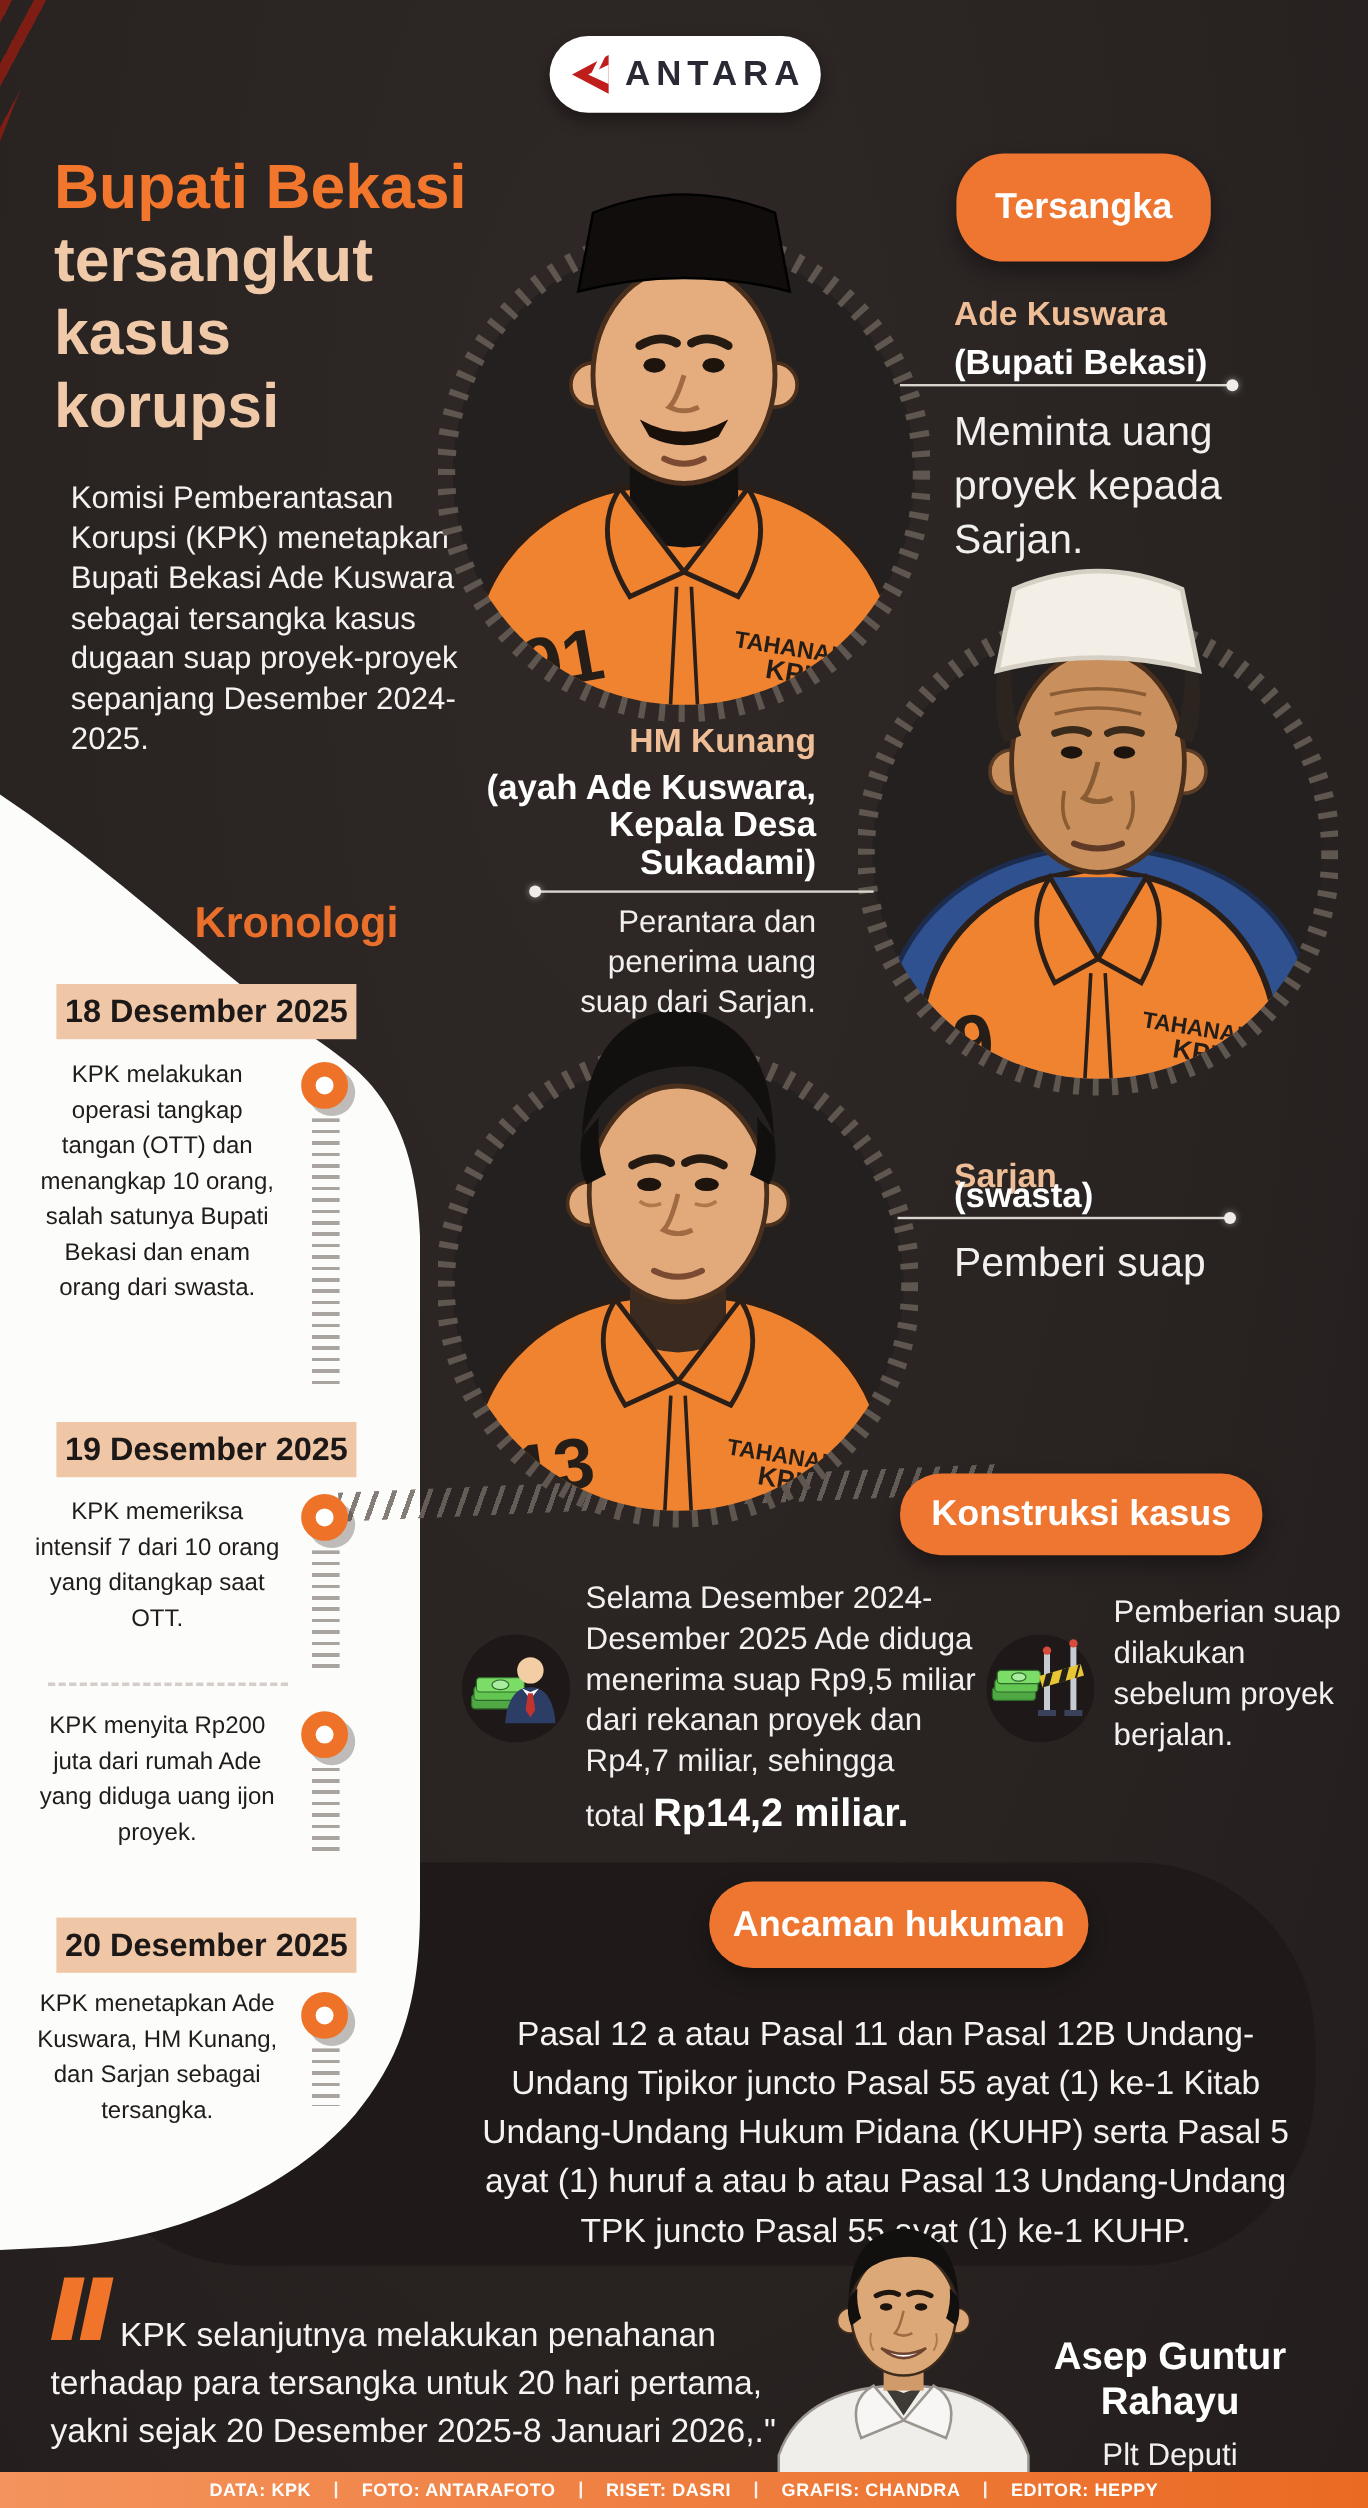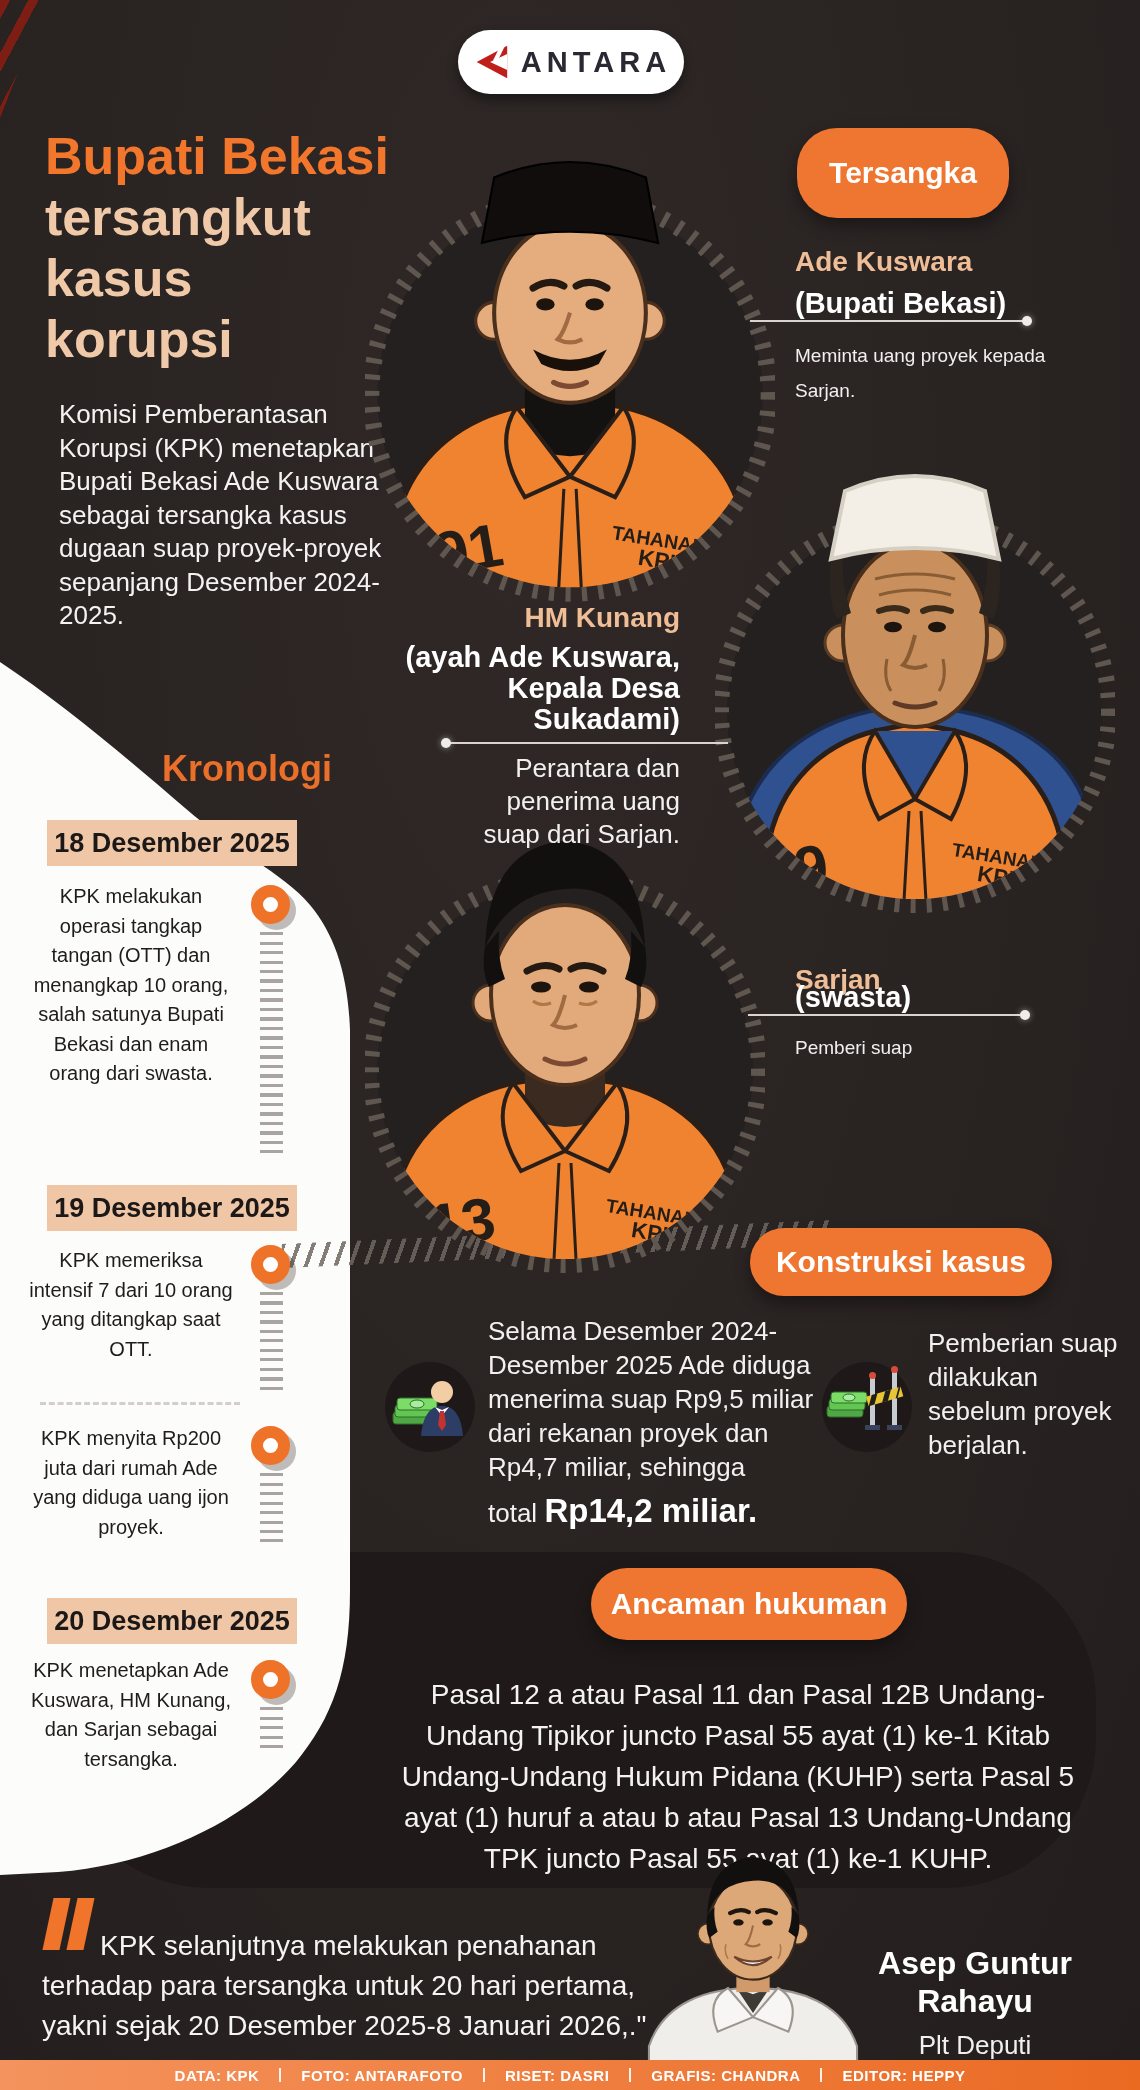--- a/index.html
+++ b/index.html
@@ -14,21 +14,21 @@
     clip-path:polygon(0 0,72% 0,0 100%);}
   .logo-pill{left:458px;top:30px;width:226px;height:64px;background:#fff;border-radius:34px;
     display:flex;align-items:center;justify-content:center;gap:10px;box-shadow:0 6px 12px rgba(0,0,0,.4);}
   .logo-text{color:#2A2833;font-weight:bold;font-size:29px;letter-spacing:5px;}
   .title{left:45px;top:126px;line-height:61px;font-weight:bold;font-size:52px;}
   .title .t-orange{color:#F2762B;}
   .title .t-peach{color:#F0C9A9;}
   .intro{left:45px;top:384px;width:336px;font-size:26px;line-height:33.5px;color:#F5F3F1;margin:14px;}
   .name{color:#EFBE97;font-weight:bold;font-size:28px;}
   .role{color:#fff;font-weight:bold;font-size:29px;line-height:31px;}
-  .desc{color:#F2F0EE;font-size:19px;line-height:35px;}
+  .desc{color:#F2F0EE;font-size:34px;line-height:45px;}
   .divline{height:2px;background:#D9D4CE;}
   .divdot{width:10px;height:10px;border-radius:50%;background:#F0EDE9;box-shadow:0 0 6px rgba(255,255,255,.5);}
   .ticks-strip{left:282px;top:1232px;width:552px;height:24px;transform:rotate(-2.5deg);
     background:repeating-linear-gradient(112deg,#6F6660 0 4px,transparent 4px 14px);opacity:.85;}
   .kron-title{left:160px;top:748px;width:172px;text-align:right;color:#E96F2A;font-weight:bold;font-size:36px;}
   .datebar{left:47px;width:250px;height:46px;background:#EFC6A6;color:#1B1817;font-weight:bold;font-size:27px;
     display:flex;align-items:center;justify-content:center;}
   .tltext{left:28px;width:206px;text-align:center;font-size:20px;line-height:29.5px;color:#1F1C1B;}
   .tldot{width:15px;height:15px;background:#fff;border:12.5px solid #EE7227;border-radius:50%;
     box-shadow:6px 6px 0 rgba(45,37,33,.3);}

